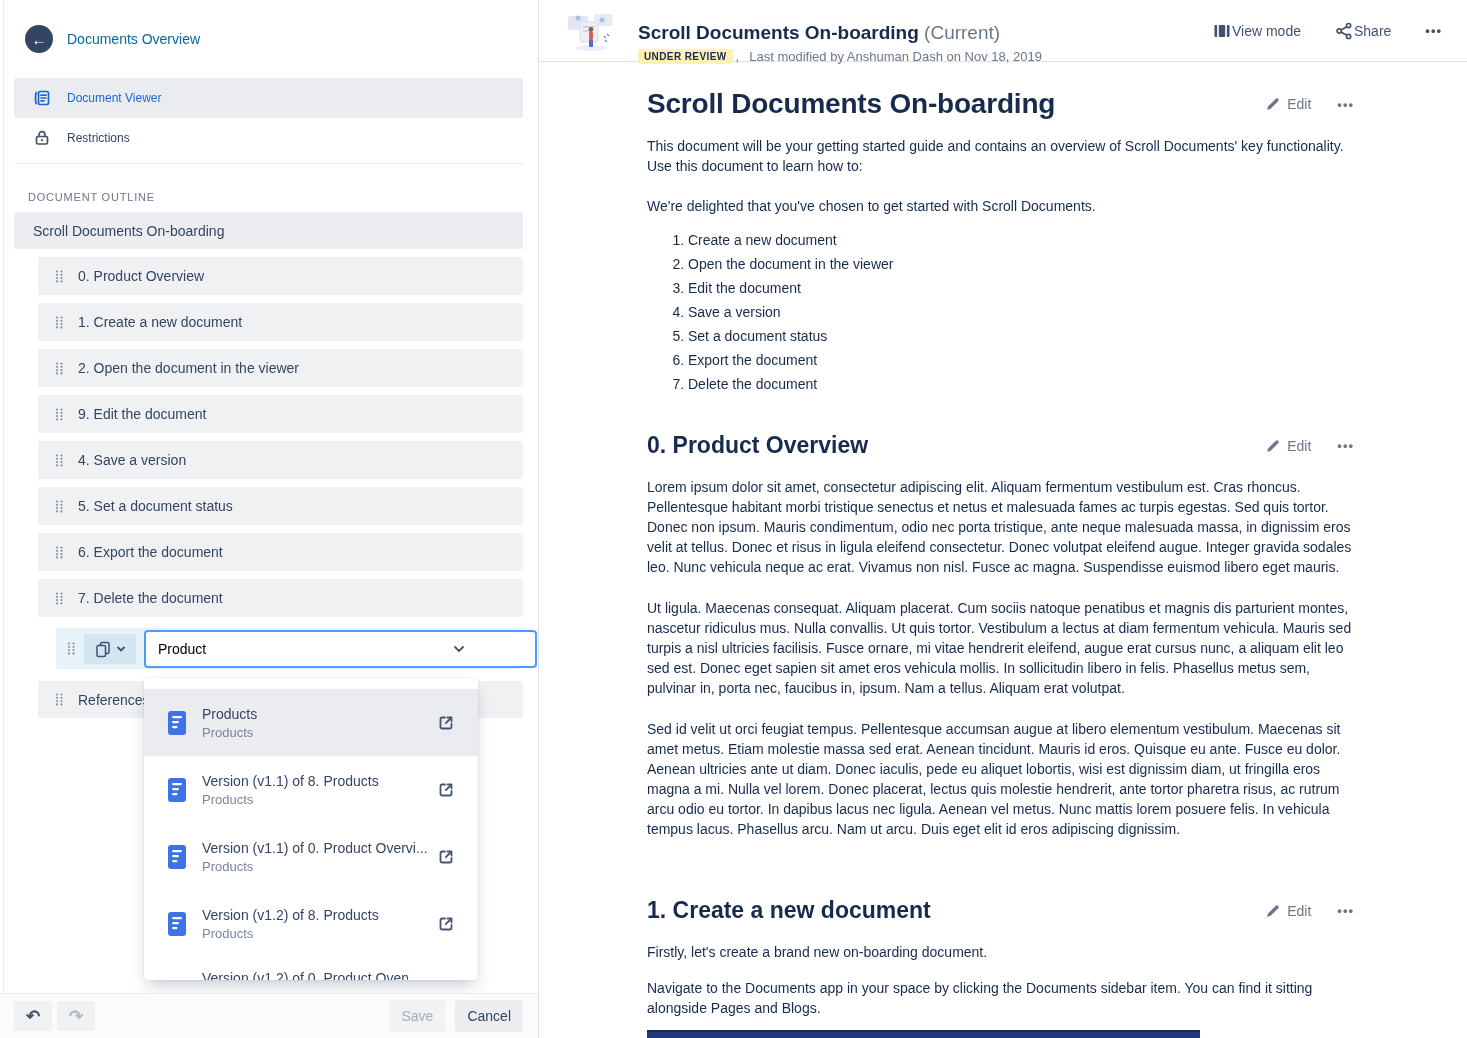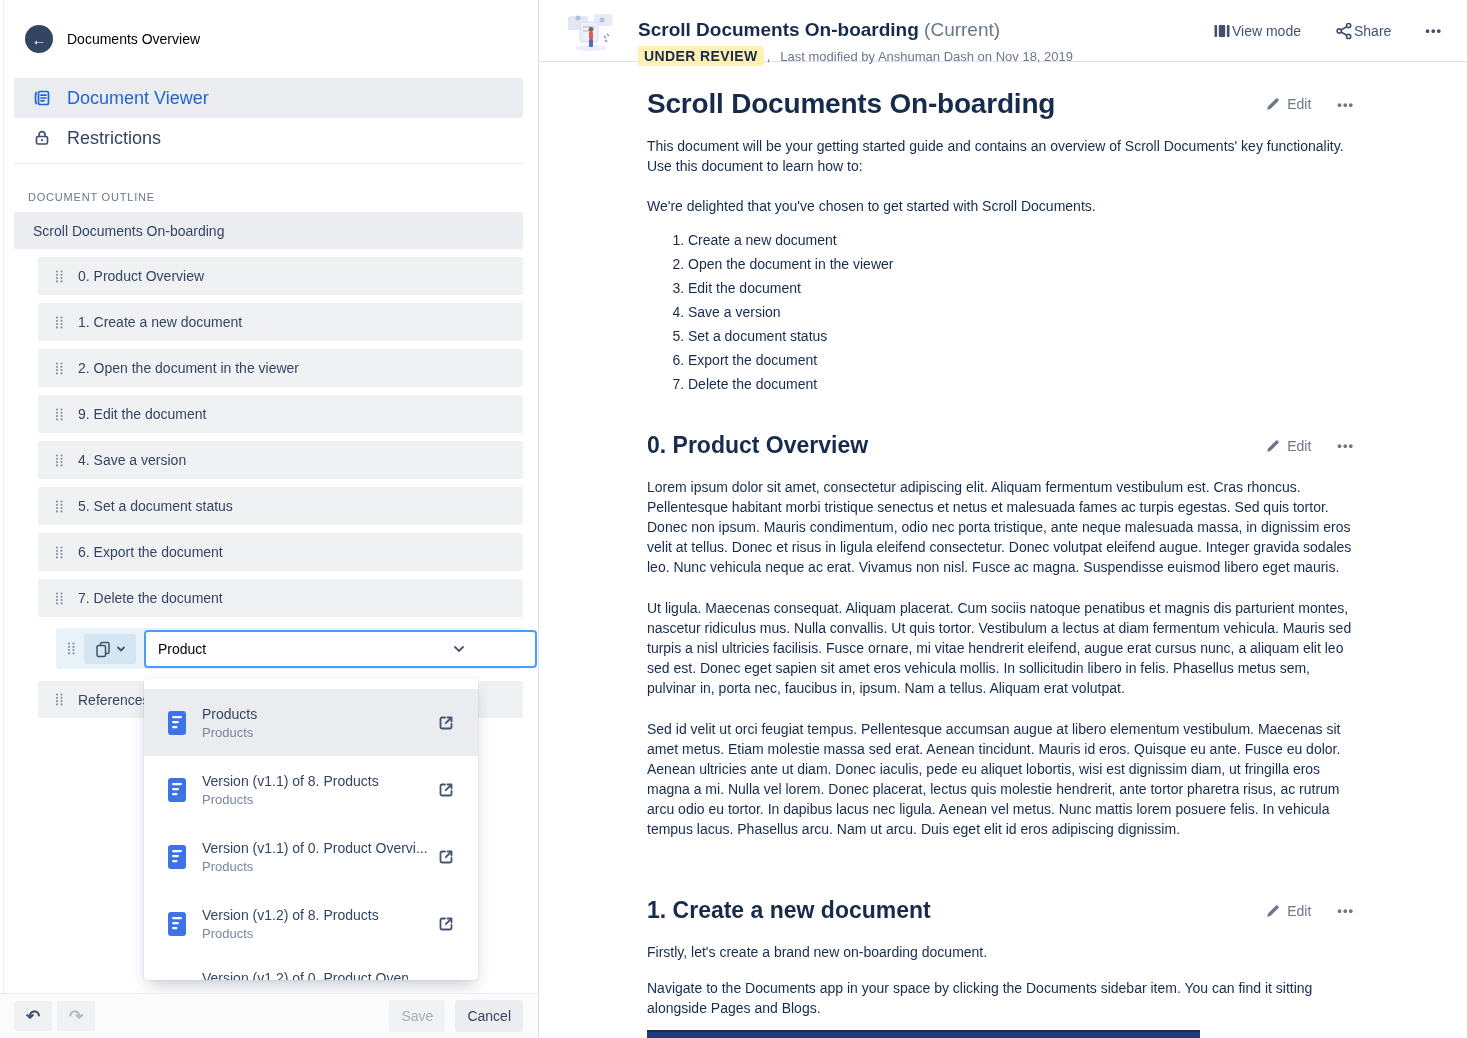--- a/index.html
+++ b/index.html
@@ -8,25 +8,25 @@
   .app { position:relative; width:1467px; height:1038px; display:flex; }
 
   
   .sidebar { position:relative; width:539px; height:100%; background:#fff;
     border-right:1px solid #dfe1e6; flex:none; }
   .rail-line { position:absolute; left:3px; top:0; bottom:0; width:1px; background:#eceef1; }
 
   .sb-header { display:flex; align-items:center; margin:25px 0 0 25px; height:28px; }
   .back-btn { width:28px; height:28px; border-radius:50%; background:#344563; color:#fff;
     display:flex; align-items:center; justify-content:center; font-size:15px; border:none; cursor:pointer; }
-  .sb-header .lbl { margin-left:14px; font-size:14px; color:#000000; }
+  .sb-header .lbl { margin-left:14px; font-size:14px; color:#0369a1; }
 
   .sb-nav { margin-top:25px; }
   .nav-item { display:flex; align-items:center; height:40px; margin:0 15px 0 14px;
-    padding-left:18px; border-radius:3px; font-size:18px; color:#344563; cursor:pointer; }
+    padding-left:18px; border-radius:3px; font-size:12px; color:#344563; cursor:pointer; }
   .nav-item.selected { background:#ebecf0; color:#1b66d6; }
   .nav-item .ic { width:20px; height:20px; margin-right:15px; display:flex; align-items:center; justify-content:center; }
 
   .sb-divider { height:1px; background:#ebecf0; margin:5px 14px 0 14px; }
   .outline-heading { margin:27px 0 0 28px; font-size:11px; font-weight:normal; letter-spacing:.8px;
     color:#6b778c; }
 
   .outline { margin-top:9px; }
   .o-root { margin:0 15px 8px 14px; height:37px; background:#ebedf0; border-radius:2px;
     display:flex; align-items:center; padding-left:19px; font-size:14px; color:#344563; }
@@ -71,21 +71,21 @@
   .btn.cancel { background:#ebedf0; color:#344563; }
 
   
   .main { flex:1; position:relative; background:#fff; }
   .doc-header { height:62px; display:flex; align-items:center; padding:0 25px; border-bottom:1px solid #dfe1e6; }
   .thumb { width:54px; height:46px; border-radius:3px; overflow:hidden; flex:none; background:#fff; }
   .head-text { margin-left:20px;margin-top:24px; }
   .head-title { font-size:19px; font-weight:bold; color:#172b4d; }
   .head-title .current { font-weight:normal; color:#6b778c; }
   .head-meta { margin-top:5px; display:flex; align-items:center; font-size:13px; color:#6b778c; }
-  .badge { background:#fff0b3; color:#172b4d; font-size:14px; font-weight:bold; letter-spacing:.4px;
+  .badge { background:#fff0b3; color:#172b4d; font-size:10px; font-weight:bold; letter-spacing:.4px;
     border-radius:3px; padding:2px 6px; margin-right:3px; }
   .head-controls { margin-left:auto; display:flex; align-items:center; gap:34px; color:#42526e; font-size:14px; }
   .hc { display:flex; align-items:center; gap:1px; cursor:pointer; background:none; border:none;
     color:#42526e; font-size:14px; font-family:"Liberation Sans",sans-serif; }
   .dots { font-size:13px; font-weight:bold; letter-spacing:1px; color:#42526e; cursor:pointer; background:none; border:none; }
 
   .content { padding:26px 0 0 108px; width:815px; }
   .sec-head { display:flex; align-items:center; justify-content:space-between; width:707px; }
   h1.doc-title { font-size:28px; font-weight:bold; color:#172b4d; letter-spacing:-.2px; }
   h2.sec-title { font-size:23px; font-weight:bold; color:#172b4d; }

